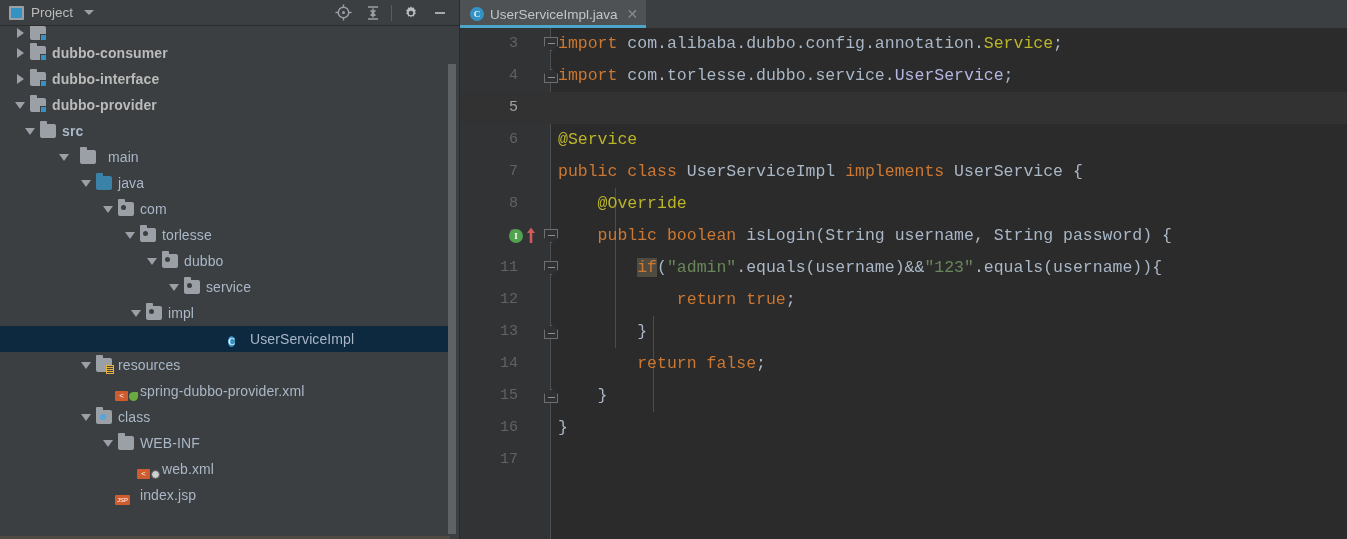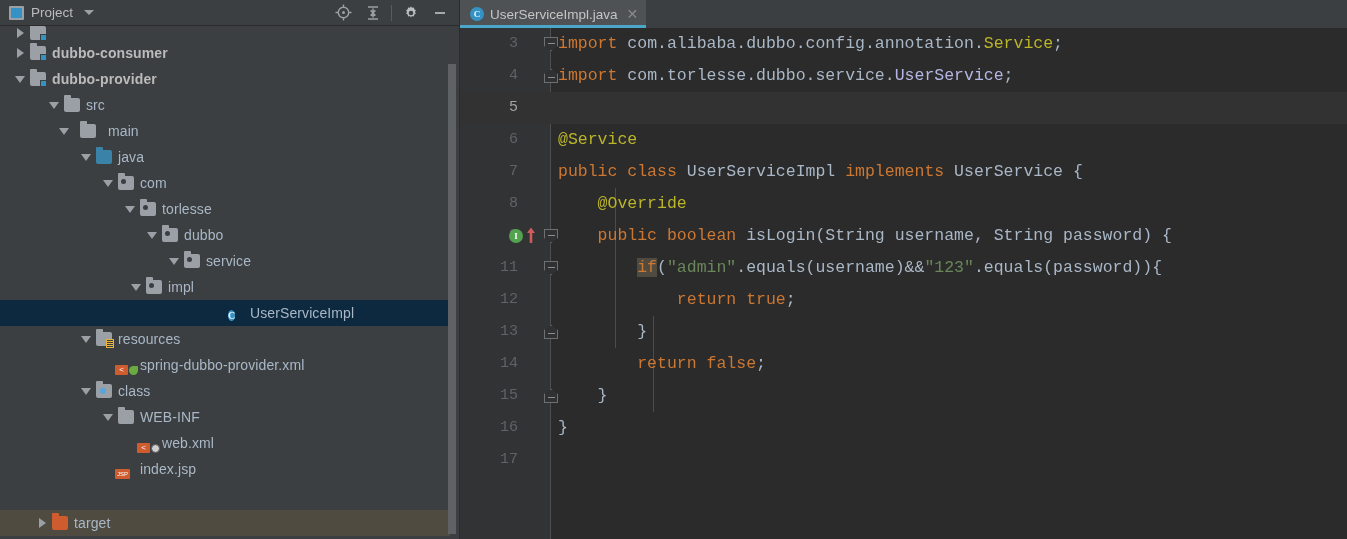--- a/index.html
+++ b/index.html
@@ -301,31 +301,43 @@
             <span class="icon-slot">
               <span class="ic">
                 <span class="folder-gray" style="position:absolute;inset:0"></span>
                 <span class="badge-sq"></span>
               </span>
             </span>
             <span class="tlabel bold">dubbo-consumer</span>
           </div>
           <div class="trow" style="padding-left: 12px;">
             <span class="arrow-slot">
-              <span class="arrow-d"></span>
+              <span class="arrow-r"></span>
             </span>
             <span class="icon-slot">
               <span class="ic">
                 <span class="folder-gray" style="position:absolute;inset:0"></span>
                 <span class="badge-sq"></span>
               </span>
             </span>
+            <span class="tlabel bold">dubbo-interface</span>
+          </div>
+          <div class="trow" style="padding-left: 12px;">
+            <span class="arrow-slot">
+              <span class="arrow-d"></span>
+            </span>
+            <span class="icon-slot">
+              <span class="ic">
+                <span class="folder-gray" style="position:absolute;inset:0"></span>
+                <span class="badge-sq"></span>
+              </span>
+            </span>
             <span class="tlabel bold">dubbo-provider</span>
           </div>
-          <div class="trow" style="padding-left: 46px;">
+          <div class="trow" style="padding-left: 22px; font-weight: bold;">
             <span class="arrow-slot">
               <span class="arrow-d"></span>
             </span>
             <span class="icon-slot">
               <span class="ic">
                 <span class="folder-gray" style="position:absolute;inset:0"></span>
               </span>
             </span>
             <span class="tlabel">src</span>
           </div>
@@ -541,21 +553,21 @@
             <span class="fold-mark fm-open" style="top: 9px;"></span>
             <span class="gutter-impl" style="top: 9px;">I</span>
             <span class="gutter-arrow" style="top: 6px;"><svg width="10" height="18" viewBox="0 0 10 18">
                 <path d="M5 1.5L9 7H6.3v10H3.7V7H1z" fill="#d05b5b"></path>
               </svg></span>
             <span class="ctext"><span class="cls">    </span><span class="kw">public boolean </span><span class="mth">isLogin</span><span class="cls">(String username, String password) {</span></span>
           </div>
           <div class="cline">
             <span class="lnum">11</span>
             <span class="fold-mark fm-open" style="top: 9px;"></span>
-            <span class="ctext"><span class="cls">        </span><span class="kw hl">if</span><span class="cls">(</span><span class="str">"admin"</span><span class="cls">.equals(username)&amp;&amp;</span><span class="str">"123"</span><span class="cls">.equals(password)){</span></span>
+            <span class="ctext"><span class="cls">        </span><span class="kw hl">if</span><span class="cls">(</span><span class="str">"admin"</span><span class="cls">.equals(username)&amp;&amp;</span><span class="str">"123"</span><span class="cls">.equals(username)){</span></span>
           </div>
           <div class="cline">
             <span class="lnum">12</span>
             <span class="ctext"><span class="cls">            </span><span class="kw">return true</span><span class="cls">;</span></span>
           </div>
           <div class="cline">
             <span class="lnum">13</span>
             <span class="fold-mark fm-end" style="top: 9px;"></span>
             <span class="ctext"><span class="cls">        }</span></span>
           </div>

